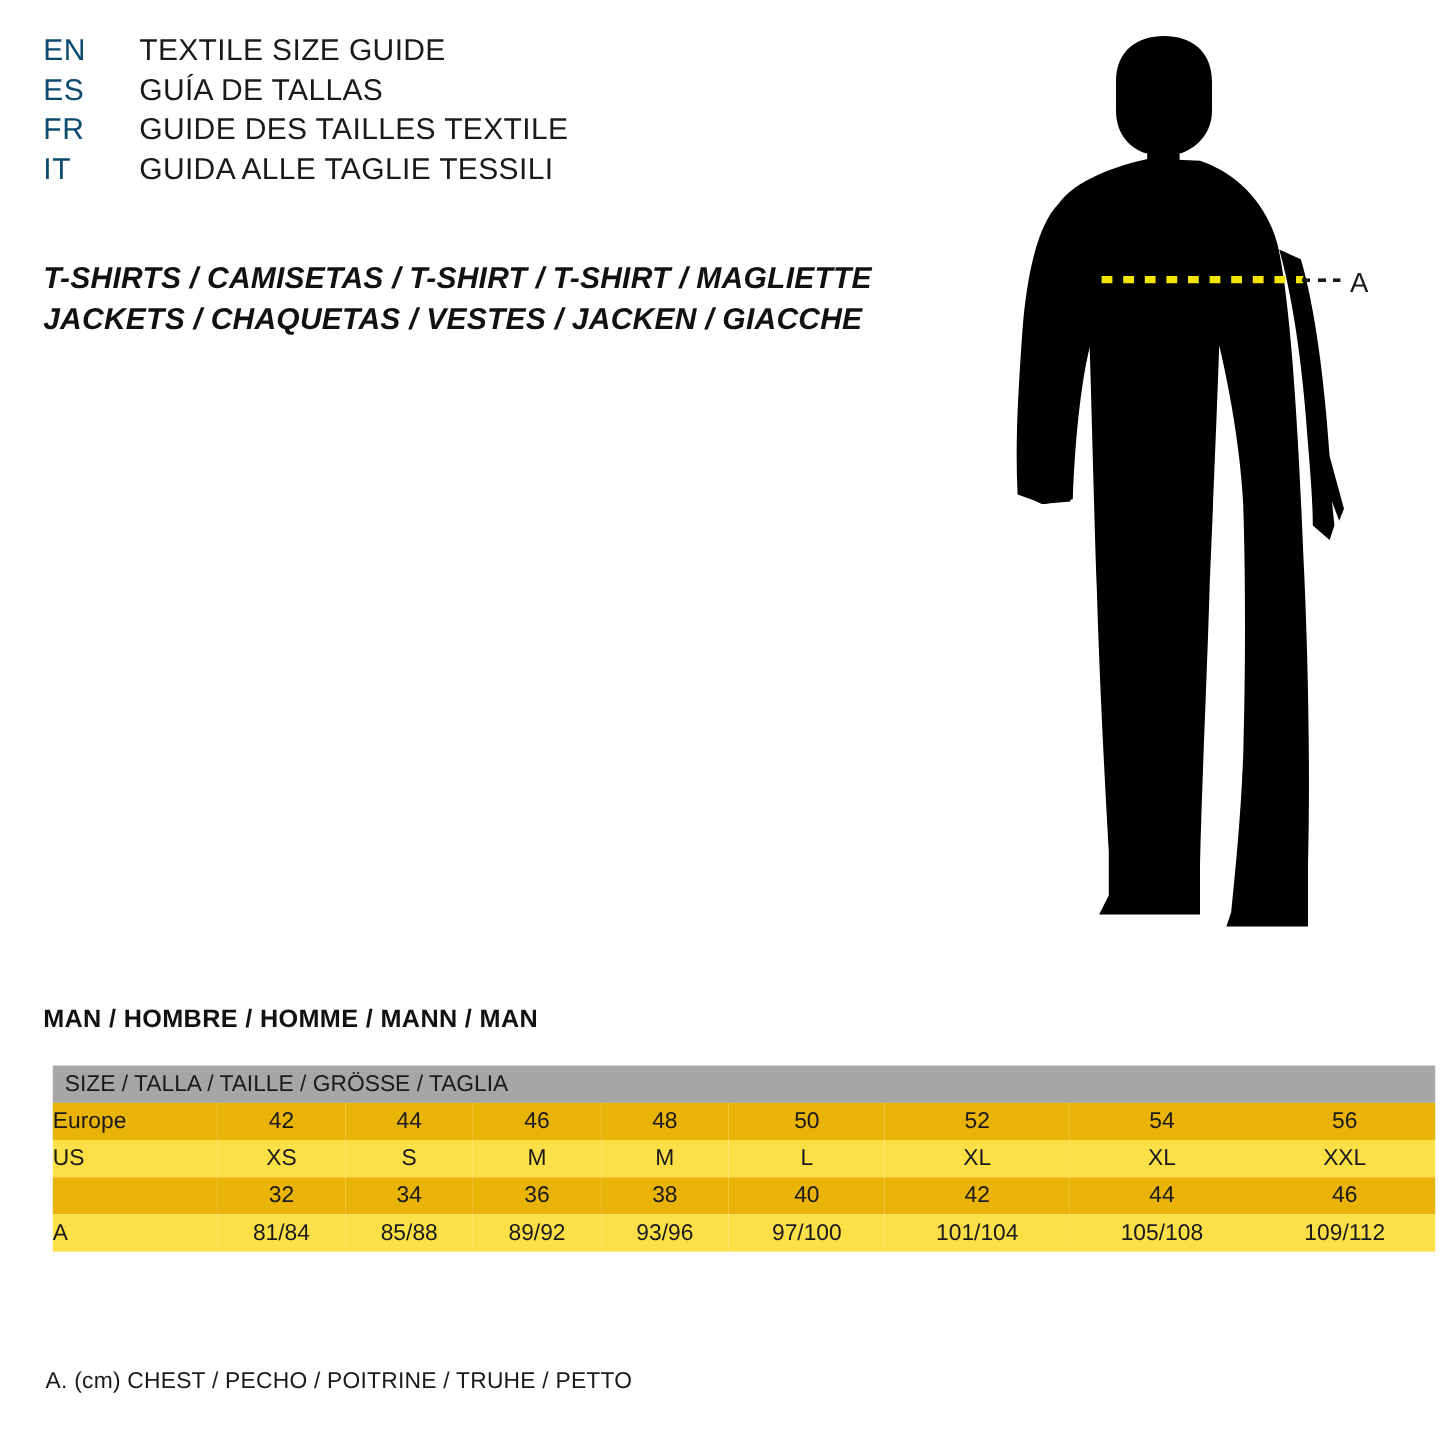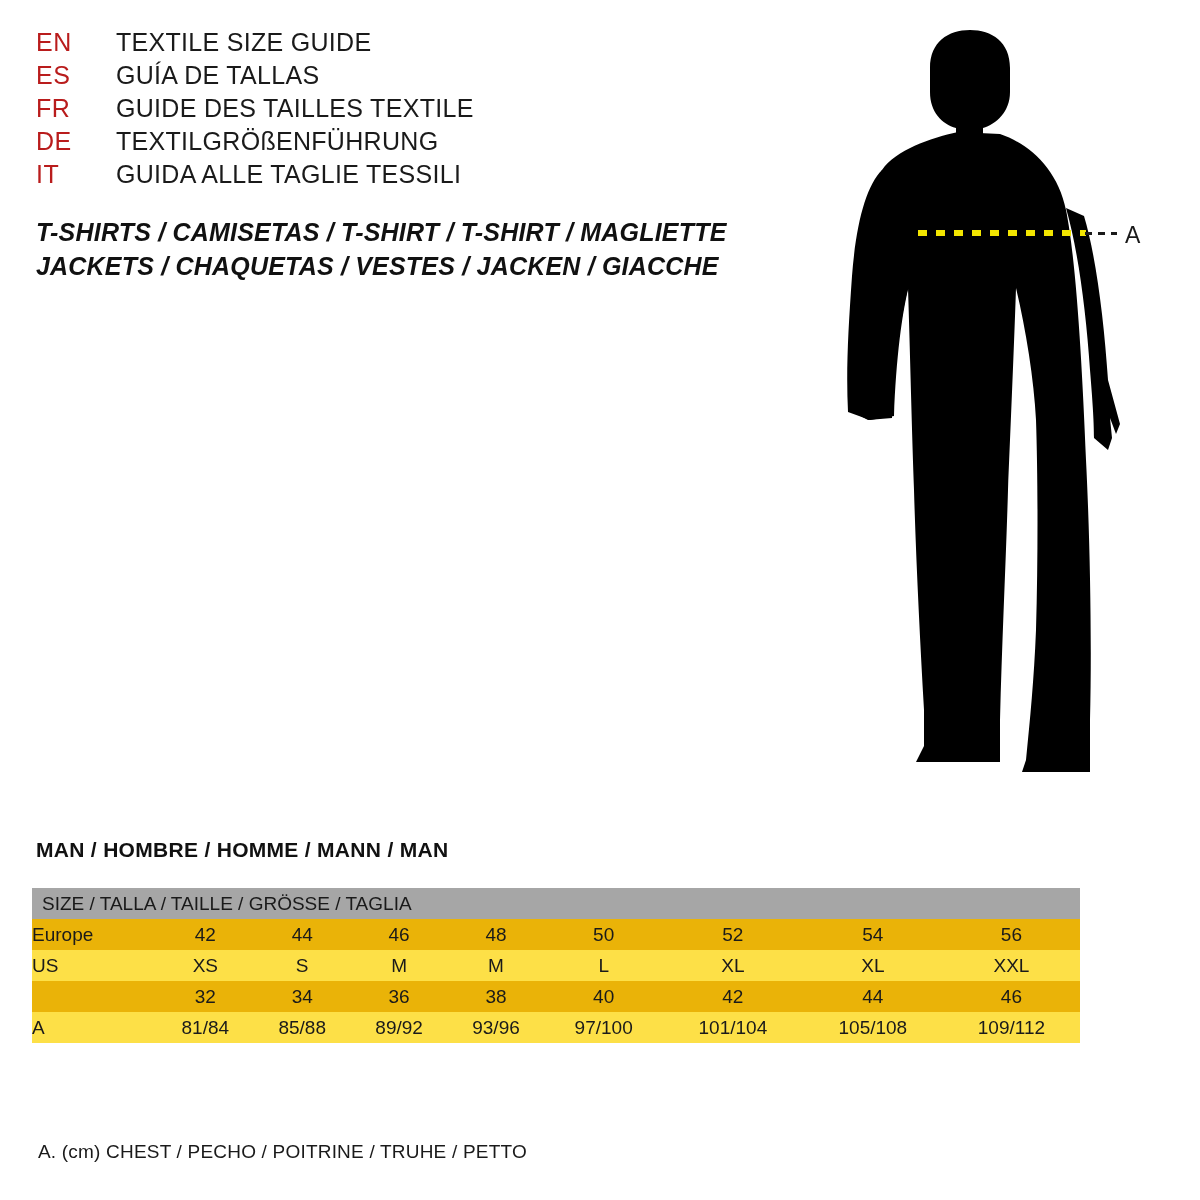--- a/index.html
+++ b/index.html
@@ -25,21 +25,21 @@
   }
   .lang-row {
     display: flex;
     align-items: baseline;
     line-height: 1.32;
   }
   .lang-code {
     width: 80px;
     font-size: 25px;
     letter-spacing: 0.5px;
-    color: #b91c1c;
+    color: #0c4a6e;
   }
   .lang-text {
     font-size: 25px;
     letter-spacing: 0.3px;
     color: #1a1a1a;
   }
 
   .category-block {
     position: absolute;
     left: 36px;
@@ -88,23 +88,23 @@
     left: 36px;
     top: 838px;
     font-size: 21px;
     font-weight: bold;
     letter-spacing: 0.3px;
     color: #111111;
   }
 
   table.size-table {
     position: absolute;
-    left: 32px;
+    left: 44px;
     top: 888px;
-    width: 1048px;
+    width: 1152px;
     border-collapse: collapse;
     font-size: 19px;
   }
   table.size-table td {
     padding: 0;
     height: 31px;
     vertical-align: middle;
   }
   .row-head td {
     background: #a6a6a6;
@@ -149,24 +149,20 @@
     <span class="lang-code">EN</span>
     <span class="lang-text">TEXTILE SIZE GUIDE</span>
   </div>
   <div class="lang-row">
     <span class="lang-code">ES</span>
     <span class="lang-text">GUÍA DE TALLAS</span>
   </div>
   <div class="lang-row">
     <span class="lang-code">FR</span>
     <span class="lang-text">GUIDE DES TAILLES TEXTILE</span>
-  </div>
-  <div class="lang-row">
-    <span class="lang-code">DE</span>
-    <span class="lang-text">TEXTILGRÖßENFÜHRUNG</span>
   </div>
   <div class="lang-row">
     <span class="lang-code">IT</span>
     <span class="lang-text">GUIDA ALLE TAGLIE TESSILI</span>
   </div>
 </div>
 
 <div class="category-block">
   <div class="category-line">T-SHIRTS / CAMISETAS / T-SHIRT / T-SHIRT / MAGLIETTE</div>
   <div class="category-line">JACKETS / CHAQUETAS / VESTES / JACKEN / GIACCHE</div>

